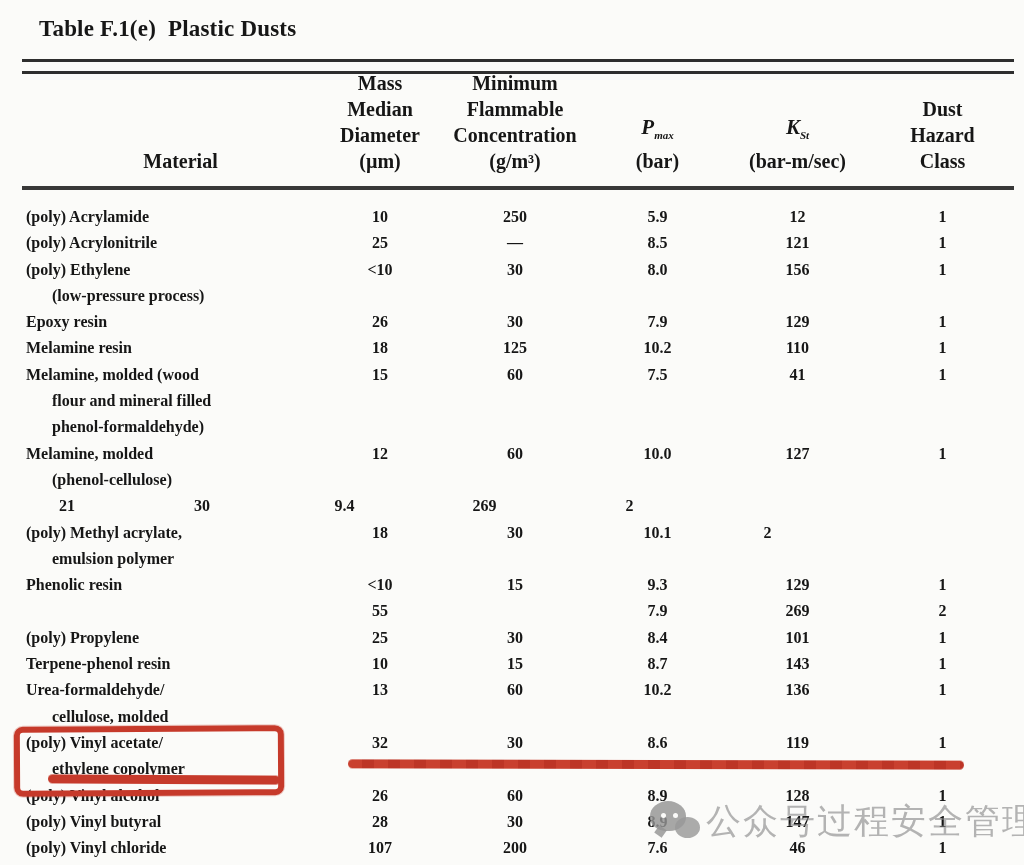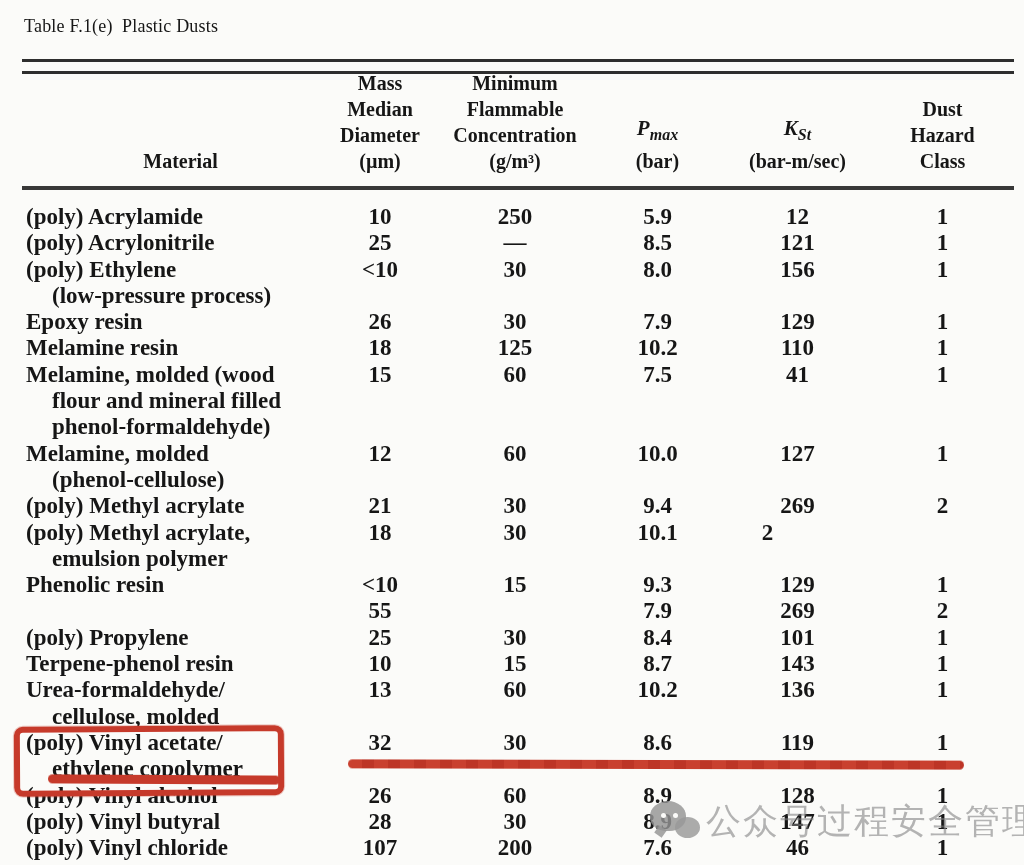--- a/index.html
+++ b/index.html
@@ -5,47 +5,47 @@
   html,body{margin:0;padding:0;}
   body{
     width:1024px;height:865px;position:relative;overflow:hidden;
     background:#fbfbf9;
     font-family:"Liberation Serif", serif;
     color:#161616;
   }
   .page{position:absolute;inset:0;}
 
   .title{
-    position:absolute;left:24px;top:16px;
-    font-size:18px;font-weight:normal;letter-spacing:.2px;
+    position:absolute;left:39px;top:16px;
+    font-size:23px;font-weight:bold;letter-spacing:.2px;
     white-space:pre;
   }
 
   .rule-double{
     position:absolute;left:22px;top:59px;width:992px;height:9px;
     border-top:3px solid #2e2e2e;border-bottom:3px solid #2e2e2e;
   }
   .rule-single{
     position:absolute;left:22px;top:186px;width:992px;height:4px;
     background:#383838;
   }
 
   .thead{
     position:absolute;left:22px;top:70px;width:978px;
     display:flex;align-items:flex-end;
     font-weight:bold;font-size:20px;line-height:26px;
     text-align:center;
   }
   .th{white-space:nowrap;}
   .sym{font-style:italic;font-size:21px;}
-  .sym sub{font-style:italic;font-size:16px;letter-spacing:0;}
+  .sym sub{font-style:italic;font-size:11px;letter-spacing:0;}
 
   .tbody{
     position:absolute;left:22px;top:204px;width:978px;
-    font-size:23px;font-weight:bold;line-height:26.3px;
+    font-size:16px;font-weight:bold;line-height:26.3px;
   }
   .row{display:flex;align-items:flex-start;}
   .cell{text-align:center;white-space:nowrap;}
   .c-mat{width:313px;text-align:left;padding-left:4px;box-sizing:border-box;}
   .c-mat .cont{padding-left:26px;}
   .c-d{width:90px;}
   .c-c{width:180px;}
   .c-p{width:105px;}
   .c-k{width:175px;}
   .c-h{width:115px;}
@@ -199,23 +199,20 @@
           <div>Melamine, molded</div>
           <div class="cont">(phenol-cellulose)</div>
         </div>
         <div class="cell c-d">12</div>
         <div class="cell c-c">60</div>
         <div class="cell c-p">10.0</div>
         <div class="cell c-k">127</div>
         <div class="cell c-h">1</div>
       </div>
       <div class="row">
-        <div class="cell c-mat">
-          <div>(poly) Methyl acrylate</div>
-        </div>
         <div class="cell c-d">21</div>
         <div class="cell c-c">30</div>
         <div class="cell c-p">9.4</div>
         <div class="cell c-k">269</div>
         <div class="cell c-h">2</div>
       </div>
       <div class="row">
         <div class="cell c-mat">
           <div>(poly) Methyl acrylate,</div>
           <div class="cont">emulsion polymer</div>

